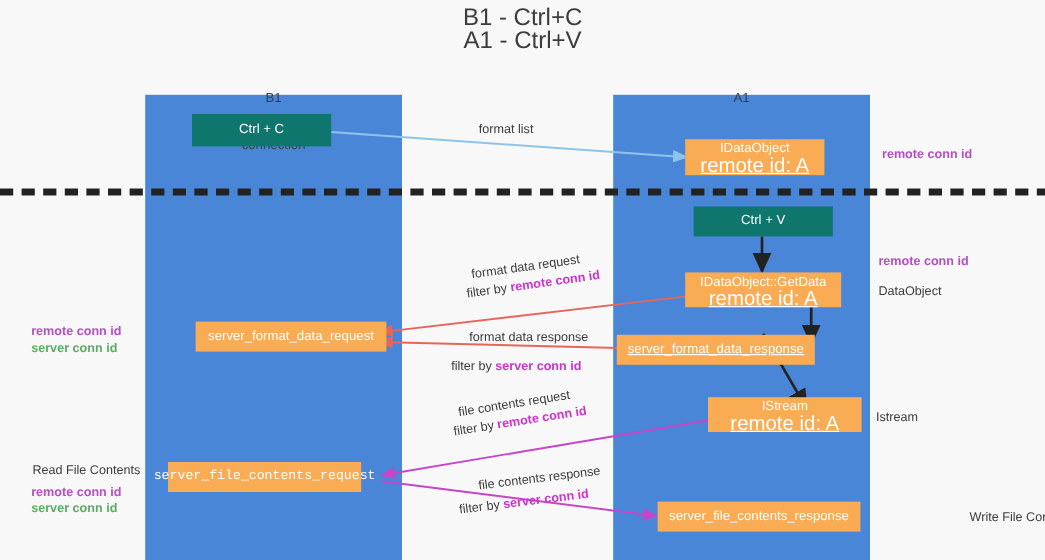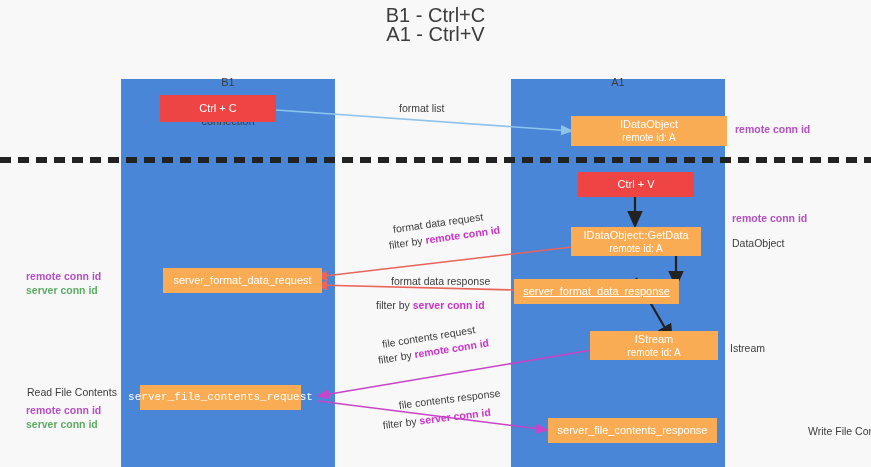--- a/index.html
+++ b/index.html
@@ -28,23 +28,23 @@
   .lane-head{
     position:absolute;text-align:center;font-size:11px;line-height:13px;
     color:#3c3c3c;white-space:pre;
   }
 
   .node{
     position:absolute;box-sizing:border-box;
     display:flex;flex-direction:column;align-items:center;justify-content:center;
     color:#ffffff;font-size:11px;line-height:13px;text-align:center;
   }
-  .node.green{background:#ef4444;}
+  .node.green{background:#0f766e;}
   .node.orange{background:#f9ac53;}
-  .node .l2{font-size:10px;}
+  .node .l2{font-size:17px;text-decoration:underline;}
 
   .edge-label{
     position:absolute;font-size:10.5px;line-height:14px;color:#3c3c3c;
     white-space:nowrap;
   }
   .edge-label .hl-remote{color:#cc33cc;font-weight:bold;}
   .edge-label .hl-server{color:#cc33cc;font-weight:bold;}
 
   .side-label{
     position:absolute;font-size:10.5px;line-height:14px;color:#3c3c3c;
@@ -112,21 +112,21 @@
     </div>
     <div class="lane-head" style="left:511px;top:50px;width:214px;">
       <div>A1</div>
       <div>remote</div>
     </div>
 
     <div class="node green" style="left:160px;top:95px;width:116px;height:27px;">
       <div>Ctrl + C</div>
     </div>
 
-    <div class="node orange" style="left:571px;top:116px;width:156px;height:30px;">
+    <div class="node orange" style="left:571px;top:116px;width:116px;height:30px;">
       <div>IDataObject</div>
       <div class="l2">remote id: A</div>
     </div>
 
     <div class="node green" style="left:578px;top:172px;width:116px;height:25px;">
       <div>Ctrl + V</div>
     </div>
 
     <div class="node orange" style="left:571px;top:227px;width:130px;height:29px;">
       <div>IDataObject::GetData</div>

